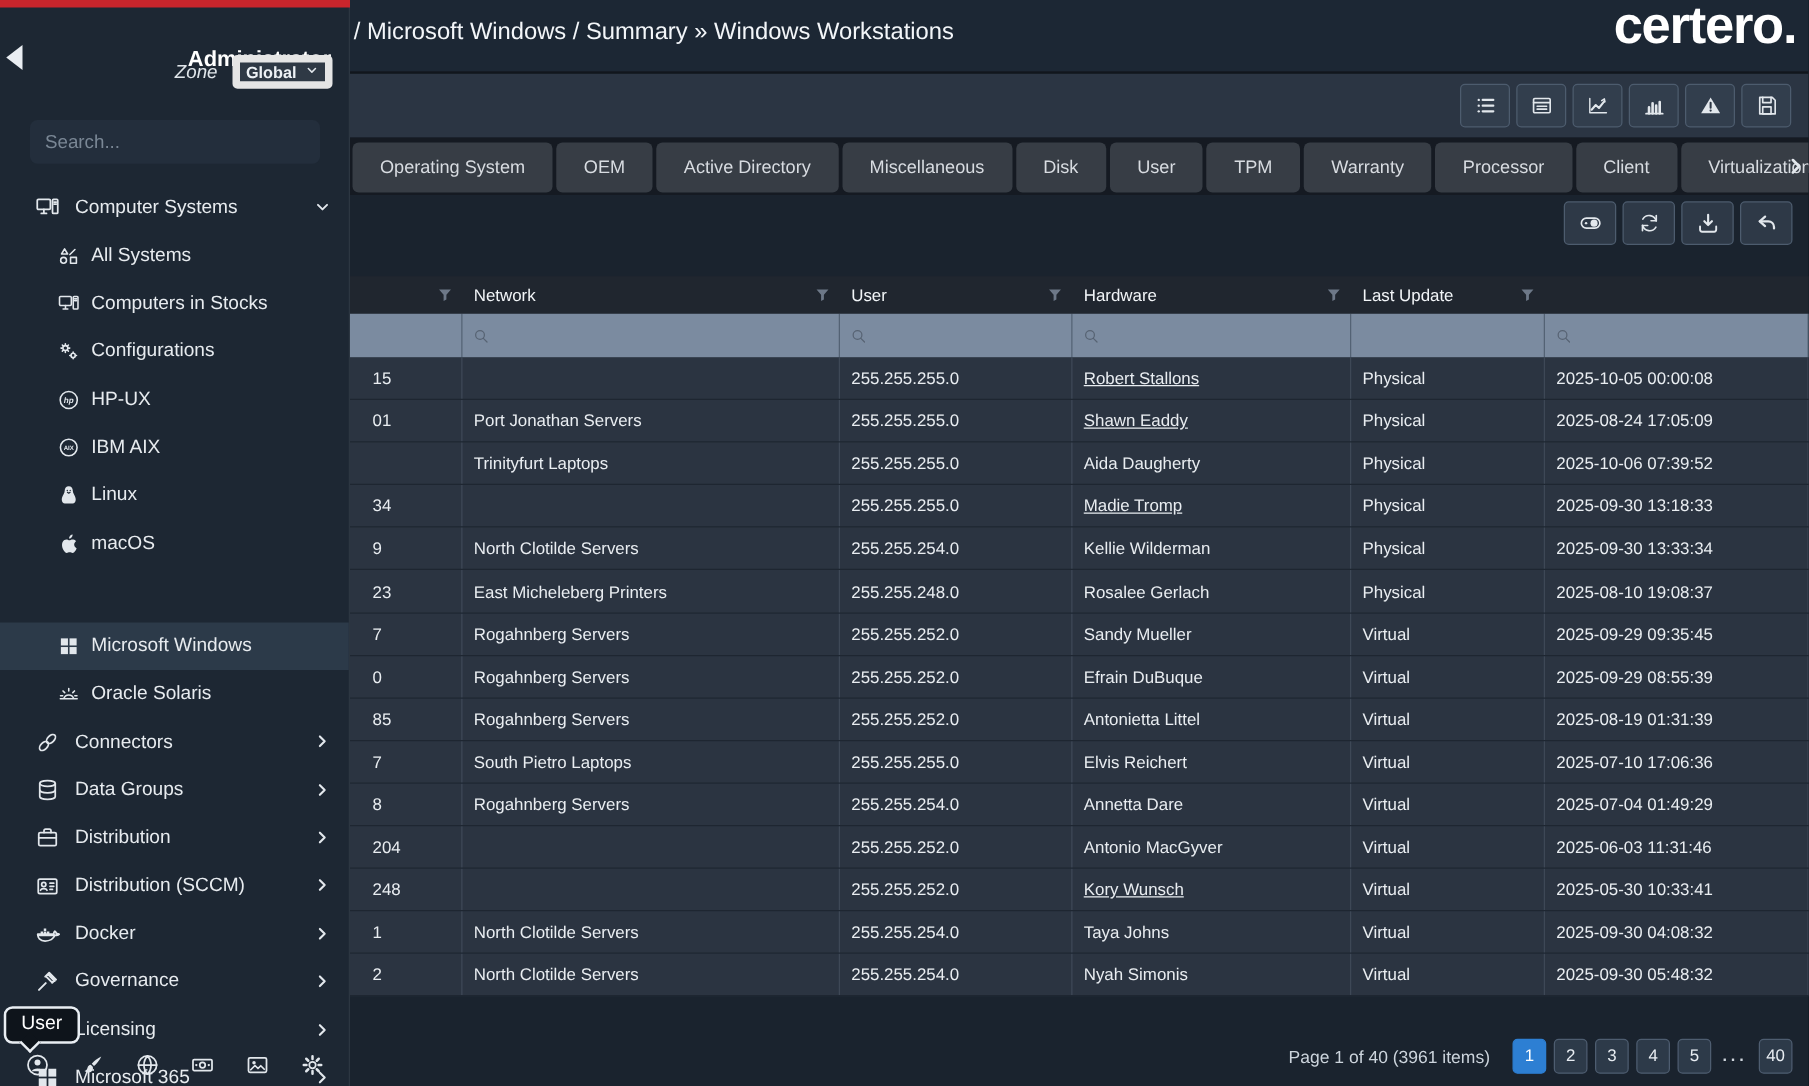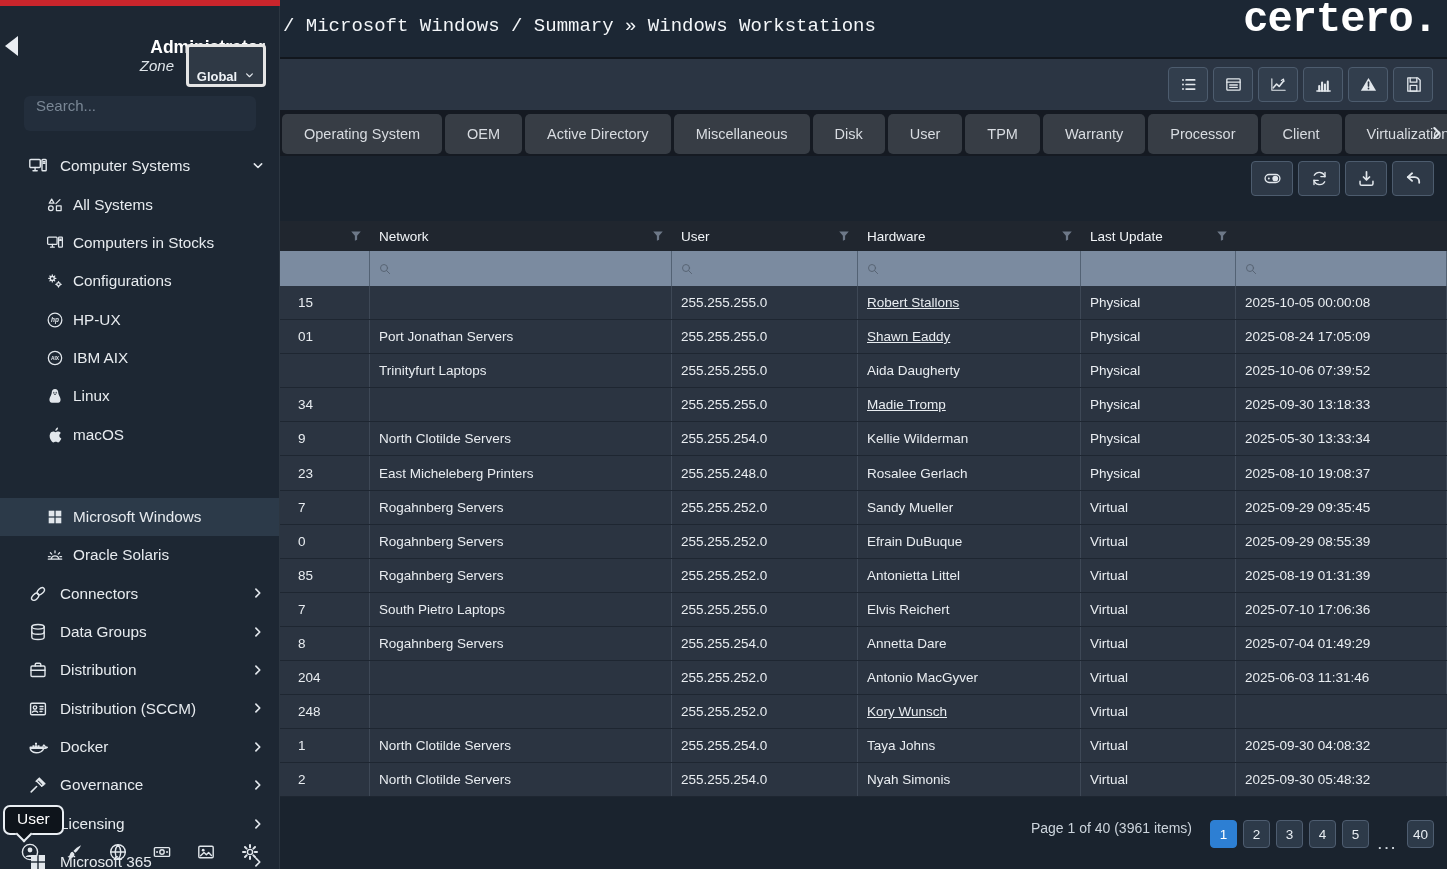--- a/index.html
+++ b/index.html
@@ -1,21 +1,21 @@
 <!DOCTYPE html>
 <html><head>
 <meta charset="utf-8">
 <style>
   html,body{margin:0;padding:0;background:#10161d;}
   *{box-sizing:border-box;}
   .screen{position:relative;width:1447px;height:869px;overflow:hidden;
     background:#1a232e;font-family:"Liberation Sans",sans-serif;color:#e9edf1;}
 
   
-  .topbar{position:absolute;left:0;top:0;width:1447px;height:57px;background:#1c2734;font-family:Liberation Mono, monospace;}
+  .topbar{position:absolute;left:0;top:0;width:1447px;height:57px;background:#1c2734;}
   .breadcrumb{position:absolute;left:283px;top:15px;font-size:19px;color:#f3f6f9;white-space:nowrap;display:flex;align-items:center;gap:9px;}
   .logo{position:absolute;right:10px;top:-4px;font-size:42px;font-weight:800;color:#ffffff;letter-spacing:-1px;}
 
   
   .band{position:absolute;left:0;top:57px;width:1447px;height:53px;background:#2b3543;border-top:2px solid #11161d;}
   .band-actions{position:absolute;right:14px;top:8px;display:flex;gap:5px;}
   .icon-btn{width:40px;height:35px;background:#323e4d;border:1px solid #4d5c6e;border-radius:4px;
     display:flex;align-items:center;justify-content:center;cursor:pointer;}
   .icon-btn svg{width:19px;height:19px;}
 
@@ -42,42 +42,42 @@
   .tfilter .cell{display:flex;align-items:center;padding-left:8px;border-right:1px solid rgba(36,48,62,.45);cursor:text;}
   .tfilter .cell svg{width:14px;height:14px;}
   .tbody .trow{height:34.1px;background:#2b3441;border-bottom:1px solid #1e2631;}
   .tbody .cell{display:flex;align-items:center;padding-left:9px;font-size:13.5px;color:#e9edf1;
     border-right:1px solid rgba(110,126,145,.28);overflow:hidden;white-space:nowrap;}
   .tbody .cell.first{padding-left:18px;}
   .user-link{text-decoration:underline;cursor:pointer;}
 
   
   .pagination{position:absolute;left:280px;top:820px;right:0;height:49px;
-    display:flex;justify-content:flex-end;gap:6px;padding-right:13px;}
+    display:flex;align-items:center;justify-content:flex-end;gap:6px;padding-right:13px;}
   .page-summary{font-size:14px;color:#ccd4dc;margin-right:12px;}
   .page-btn{min-width:27px;height:28px;padding:0 4px;border:1px solid #4e5d70;border-radius:4px;
     background:#2d3a49;color:#e8edf2;font-size:13.5px;display:flex;align-items:center;justify-content:center;cursor:pointer;}
   .page-btn.active{background:#2d7fd3;border-color:#2d7fd3;color:#fff;}
   .page-dots{min-width:26px;color:#cfd6dd;font-weight:bold;letter-spacing:3px;font-size:13px;
     display:flex;align-items:center;justify-content:center;}
 
   
   .sidebar{position:absolute;left:0;top:0;width:280px;height:869px;background:#1d2733;z-index:20;
     border-right:1px solid rgba(255,255,255,.07);}
   .redbar{position:absolute;left:0;top:0;width:280px;height:6px;background:#c9252c;}
   .admin{position:absolute;top:13px;right:14px;font-size:17.5px;font-weight:600;color:#fff;margin-top:24px;}
   .collapse-arrow{position:absolute;left:5px;top:36px;width:0;height:0;cursor:pointer;
     border-top:10px solid transparent;border-bottom:10px solid transparent;border-right:13px solid #e9edf2;}
   .zone-row{position:absolute;top:44px;right:13px;display:flex;align-items:center;gap:12px;}
   .zone-label{font-size:15px;color:#dfe5ea;font-style:italic;}
-  .zone-select{width:80px;height:43px;background:#2f3945;border:3px solid #e5e5e5;border-radius:4px;
-    display:flex;align-items:flex-end;justify-content:center;gap:7px;font-size:13px;font-weight:bold;color:#eef2f6;cursor:pointer;}
+  .zone-select{width:80px;height:27px;background:#2f3945;border:6px solid #e5e5e5;border-radius:4px;
+    display:flex;align-items:flex-start;justify-content:center;gap:7px;font-size:13px;font-weight:bold;color:#eef2f6;cursor:pointer;}
   .zone-select svg{width:11px;height:11px;}
   .search-box{position:absolute;top:96px;left:24px;width:232px;height:35px;background:#232e3c;border-radius:6px;
-    display:flex;align-items:flex-start;padding:0 10px;}
+    display:flex;align-items:center;padding:0 10px;}
   .search-box input{width:100%;background:transparent;border:none;outline:none;color:#dfe5ea;
     font-size:15px;font-family:"Liberation Sans",sans-serif;}
   .search-box input::placeholder{color:#7a8795;}
 
   .nav{position:absolute;top:147px;left:0;right:0;}
   .nav-item{height:38.35px;display:flex;align-items:center;position:relative;cursor:pointer;}
   .nav-item.top{padding-left:28px;text-align:center;}
   .nav-item.sub{padding-left:46px;}
   .nav-item.selected{background:#2c3a49;margin-top:44px;}
   .nav-item .nicon{flex:none;display:flex;align-items:center;justify-content:center;}
@@ -307,21 +307,21 @@
           </div>
           <div class="cell">Physical</div>
           <div class="cell">2025-09-30 13:18:33</div>
         </div>
         <div class="trow">
           <div class="cell first">9</div>
           <div class="cell">North Clotilde Servers</div>
           <div class="cell">255.255.254.0</div>
           <div class="cell">Kellie Wilderman</div>
           <div class="cell">Physical</div>
-          <div class="cell">2025-05-30 13:33:34</div>
+          <div class="cell">2025-09-30 13:33:34</div>
         </div>
         <div class="trow">
           <div class="cell first">23</div>
           <div class="cell">East Micheleberg Printers</div>
           <div class="cell">255.255.248.0</div>
           <div class="cell">Rosalee Gerlach</div>
           <div class="cell">Physical</div>
           <div class="cell">2025-08-10 19:08:37</div>
         </div>
         <div class="trow">
@@ -373,20 +373,21 @@
           <div class="cell">2025-06-03 11:31:46</div>
         </div>
         <div class="trow">
           <div class="cell first">248</div>
           <div class="cell"></div>
           <div class="cell">255.255.252.0</div>
           <div class="cell">
             <span class="user-link">Kory Wunsch</span>
           </div>
           <div class="cell">Virtual</div>
+          <div class="cell">2025-05-30 10:33:41</div>
         </div>
         <div class="trow">
           <div class="cell first">1</div>
           <div class="cell">North Clotilde Servers</div>
           <div class="cell">255.255.254.0</div>
           <div class="cell">Taya Johns</div>
           <div class="cell">Virtual</div>
           <div class="cell">2025-09-30 04:08:32</div>
         </div>
         <div class="trow">

